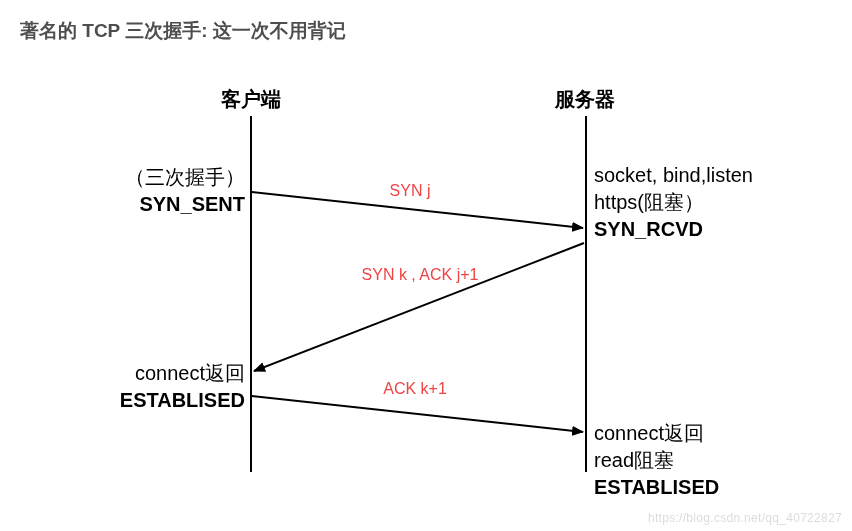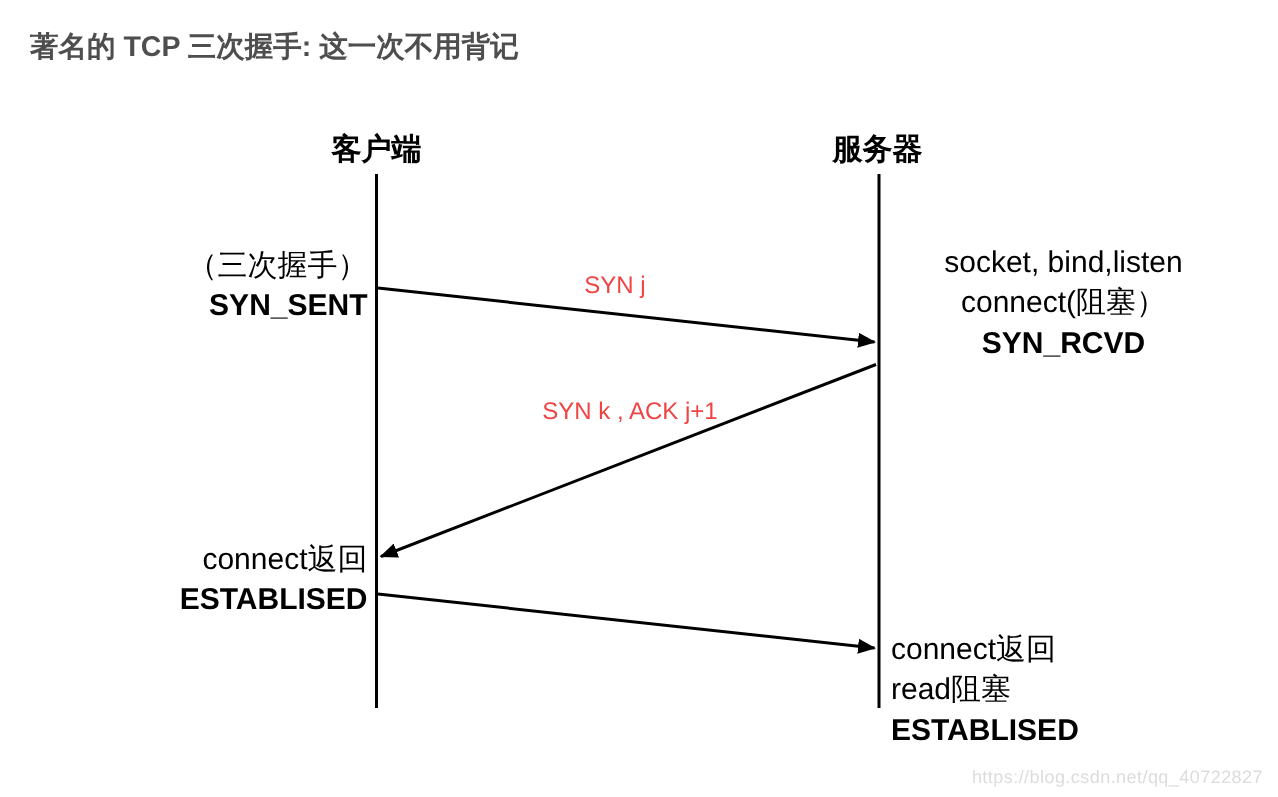--- a/index.html
+++ b/index.html
@@ -77,39 +77,40 @@
   <div class="header-label" style="left:555px; top:28px;">服务器</div>
 
   <div class="lifeline" style="left:250px; top:58px; height:356px;"></div>
   <div class="lifeline" style="left:585px; top:58px; height:356px;"></div>
 
   <div class="textblock" style="left:35px; top:106px; width:210px; text-align:right;">
     <div>（三次握手）</div>
     <div class="bold">SYN_SENT</div>
   </div>
 
-  <div class="textblock" style="left:594px; top:104px; width:230px; text-align:center;">
+  <div class="textblock" style="left:594px; top:104px; width:230px; text-align:left;">
     <div>socket, bind,listen</div>
-    <div>connect(阻塞）</div>
+    <div>https(阻塞）</div>
     <div class="bold">SYN_RCVD</div>
   </div>
 
   <div class="textblock" style="left:35px; top:302px; width:210px; text-align:right;">
     <div>connect返回</div>
     <div class="bold">ESTABLISED</div>
   </div>
 
   <div class="textblock" style="left:594px; top:362px; width:230px; text-align:left;">
     <div>connect返回</div>
     <div>read阻塞</div>
     <div class="bold">ESTABLISED</div>
   </div>
 
   <div class="msg-label" style="left:350px; top:124px; width:120px;">SYN j</div>
   <div class="msg-label" style="left:310px; top:208px; width:220px;">SYN k , ACK j+1</div>
+  <div class="msg-label" style="left:340px; top:322px; width:150px;">ACK k+1</div>
 
   <svg class="arrows">
     <defs>
       <marker id="arrowhead" markerWidth="12" markerHeight="10" refX="11" refY="5" orient="auto" markerUnits="userSpaceOnUse">
         <path d="M0,0 L12,5 L0,10 Z" fill="#000"></path>
       </marker>
     </defs>
 
     <line x1="252" y1="134" x2="583" y2="170" stroke="#000" stroke-width="2" marker-end="url(#arrowhead)"></line>
 

